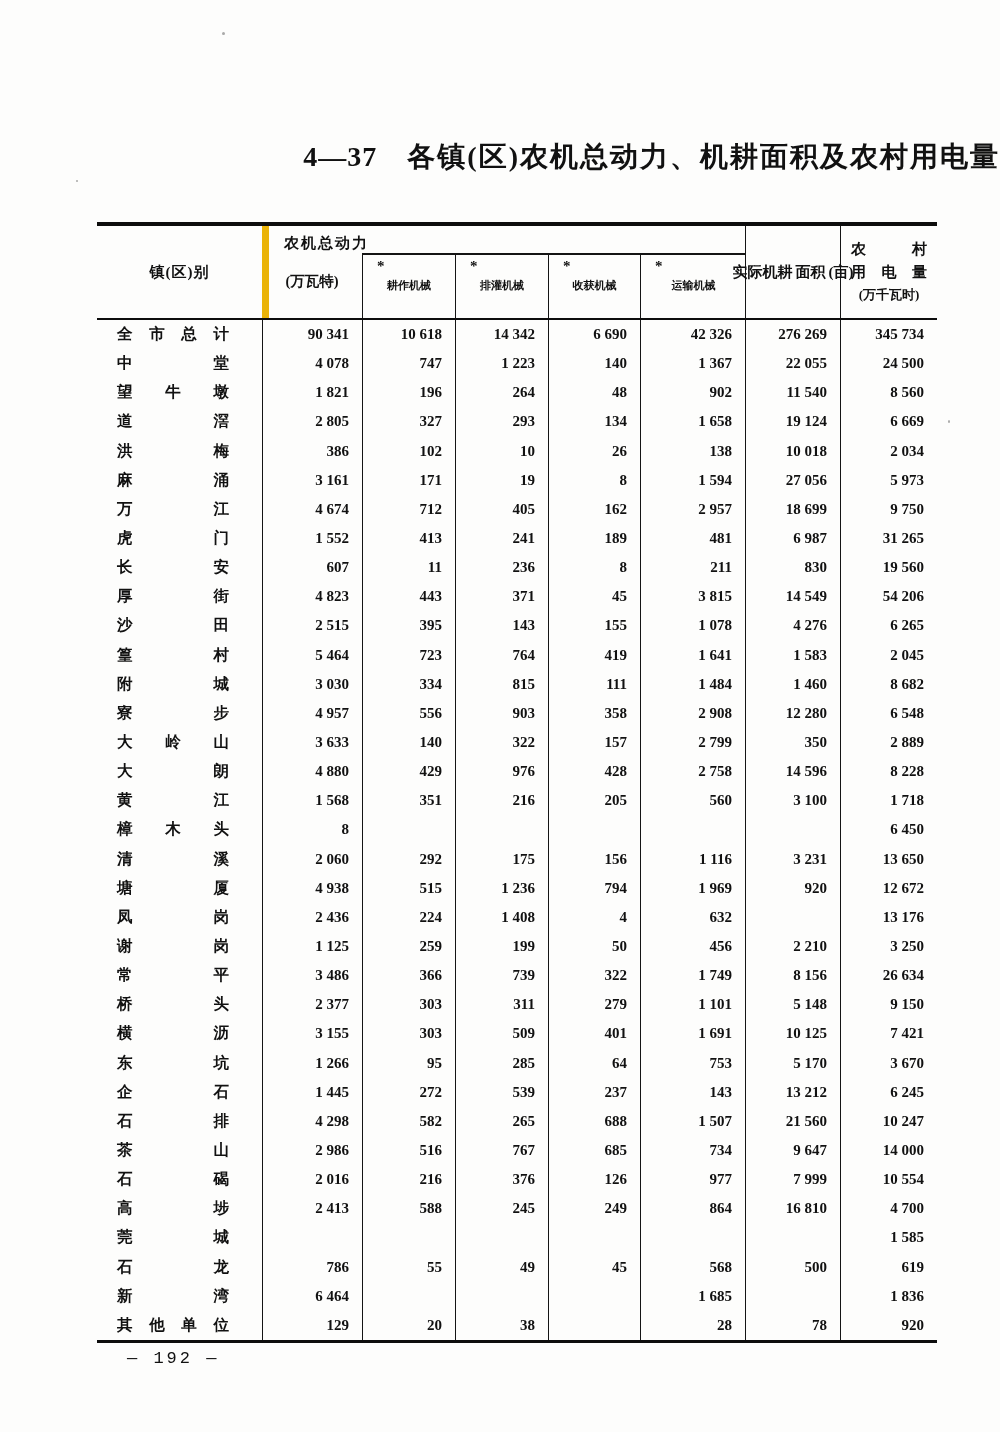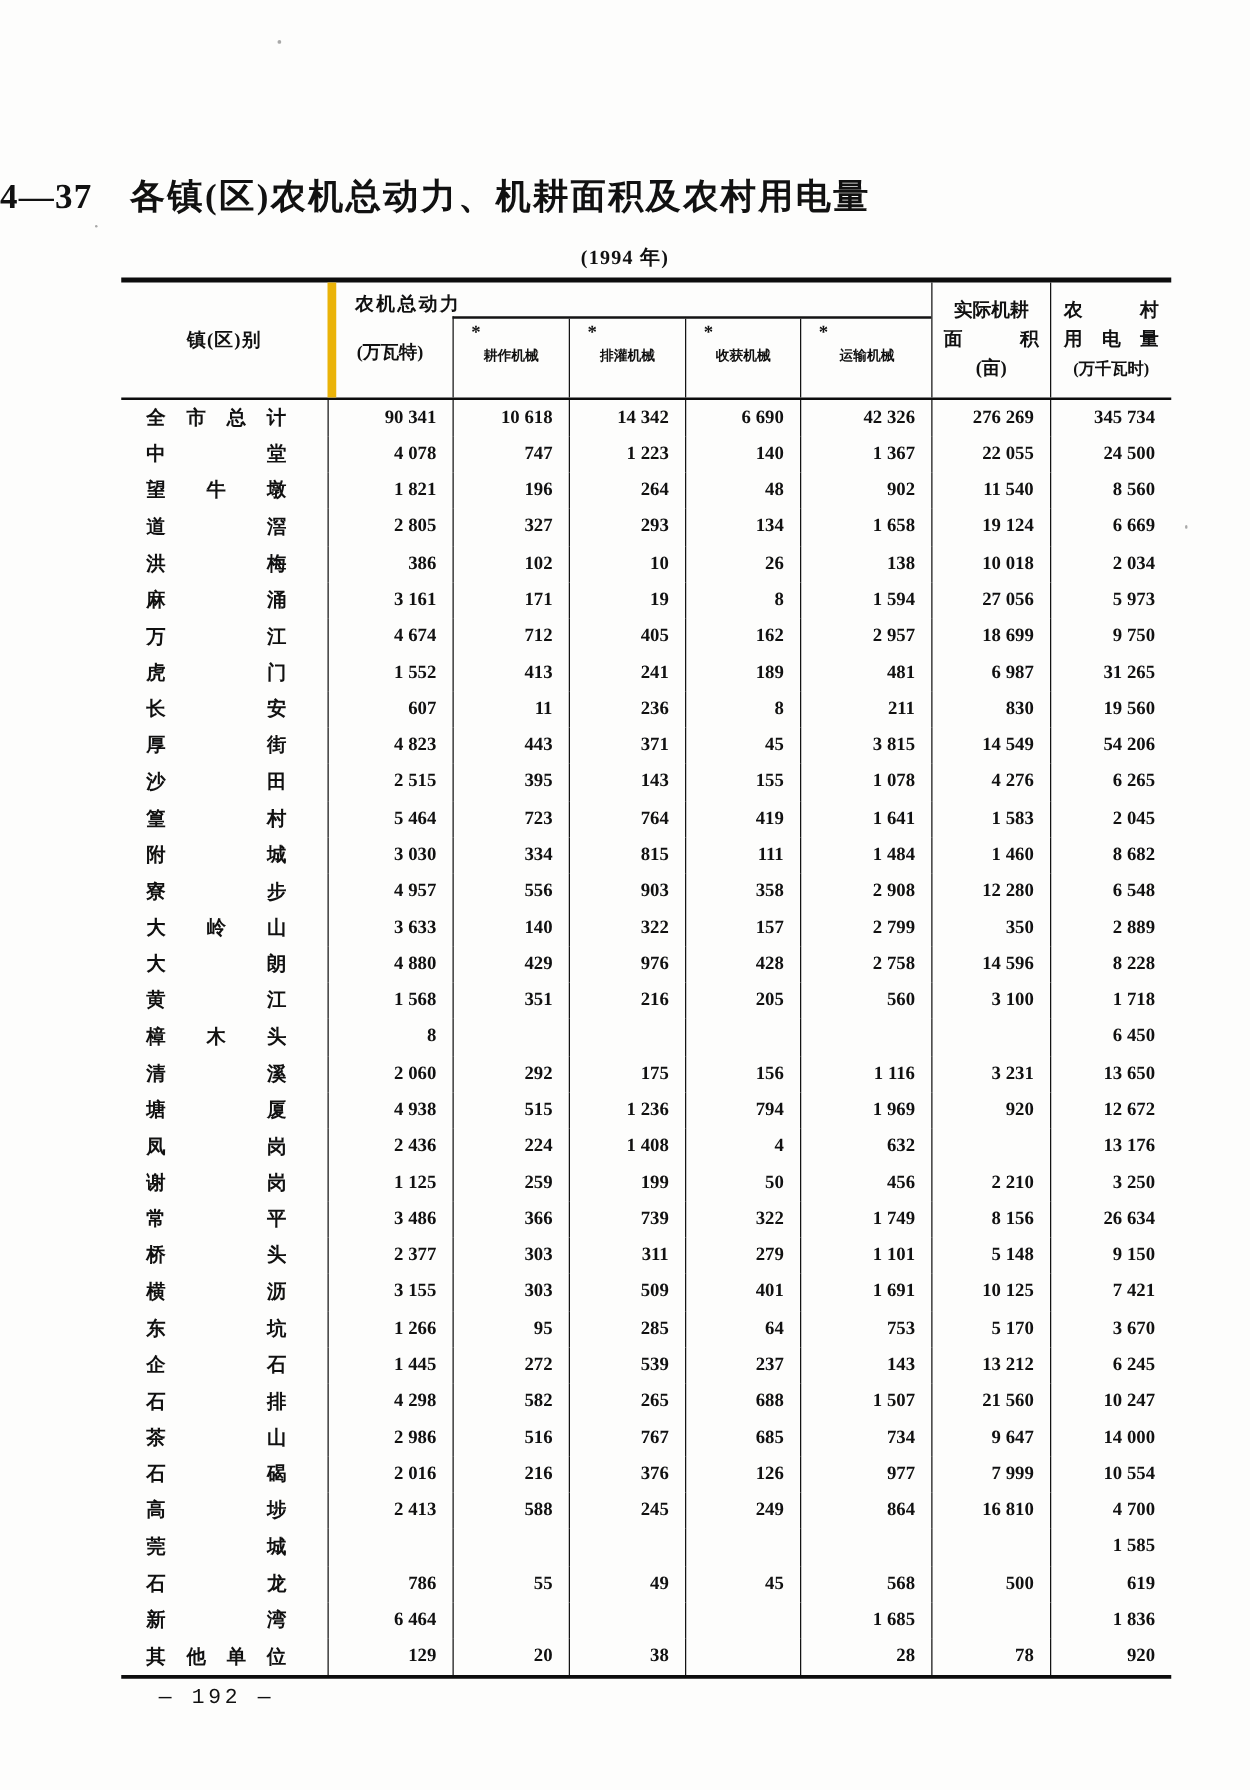--- a/index.html
+++ b/index.html
@@ -10,21 +10,21 @@
     color:#111;
     position:relative;
   }
   .page{
     position:absolute;left:0;top:0;width:1000px;height:1432px;
     background:#fdfdfc;overflow:hidden;
   }
   
   .title{
     position:absolute;top:138px;left:0;width:1000px;
-    text-align:left;font-size:28px;font-weight:bold;
+    text-align:right;font-size:28px;font-weight:bold;
     letter-spacing:2px;white-space:nowrap;
   }
   .title .tnum{margin-right:30px;letter-spacing:1px;}
   .subtitle{
     position:absolute;top:196px;left:0;width:1000px;
     text-align:center;font-size:16px;font-weight:bold;letter-spacing:1px;
   }
   
   .table{
     position:absolute;left:97px;top:222px;width:840px;
@@ -52,21 +52,21 @@
   .h-sub{
     border-right:1px solid #141414;
     padding-top:2px;box-sizing:border-box;
     display:flex;flex-direction:column;
   }
   .h-sub:last-child{border-right:none;}
   .h-sub .star{height:18px;line-height:18px;padding-left:14px;font-size:15px;}
   .h-sub .mname{text-align:center;font-size:11px;line-height:20px;white-space:nowrap;}
   .h-vline{position:absolute;top:0;width:1px;height:92px;background:#141414;}
   .h-area{position:absolute;left:649px;top:0;width:94px;height:92px;
-    display:flex;flex-direction:column;align-items:center;justify-content:center;gap:3px;}
+    display:flex;align-items:center;justify-content:center;gap:3px;}
   .h-elec{position:absolute;left:744px;top:0;width:96px;height:92px;
     display:flex;flex-direction:column;align-items:center;justify-content:center;gap:3px;}
   .h-area .ln,.h-elec .ln{line-height:20px;white-space:nowrap;}
   .h-area .small,.h-elec .small{font-size:13px;letter-spacing:0;}
   .spread-auto{display:inline-flex;justify-content:space-between;width:76px;}
   
   .tbody{border-bottom:3px solid #0d0d0d;}
   .trow{
     display:grid;
     grid-template-columns:165px 100px 93px 93px 92px 105px 95px 97px;
@@ -92,21 +92,20 @@
   .speck{position:absolute;background:#555;border-radius:50%;opacity:.5;}
 </style>
 </head>
 <body>
 
 <div class="page">
 
   <div class="title">
     <span class="tnum">4—37</span><span>各镇(区)农机总动力、机耕面积及农村用电量</span>
   </div>
-  <div class="subtitle">(1994 年)</div>
 
   <div class="table">
 
     <div class="thead">
       <div class="h-town">镇(区)别</div>
 
       <div class="h-group">农机总动力</div>
       <div class="h-unit">(万瓦特)</div>
 
       <div class="h-subbox">

